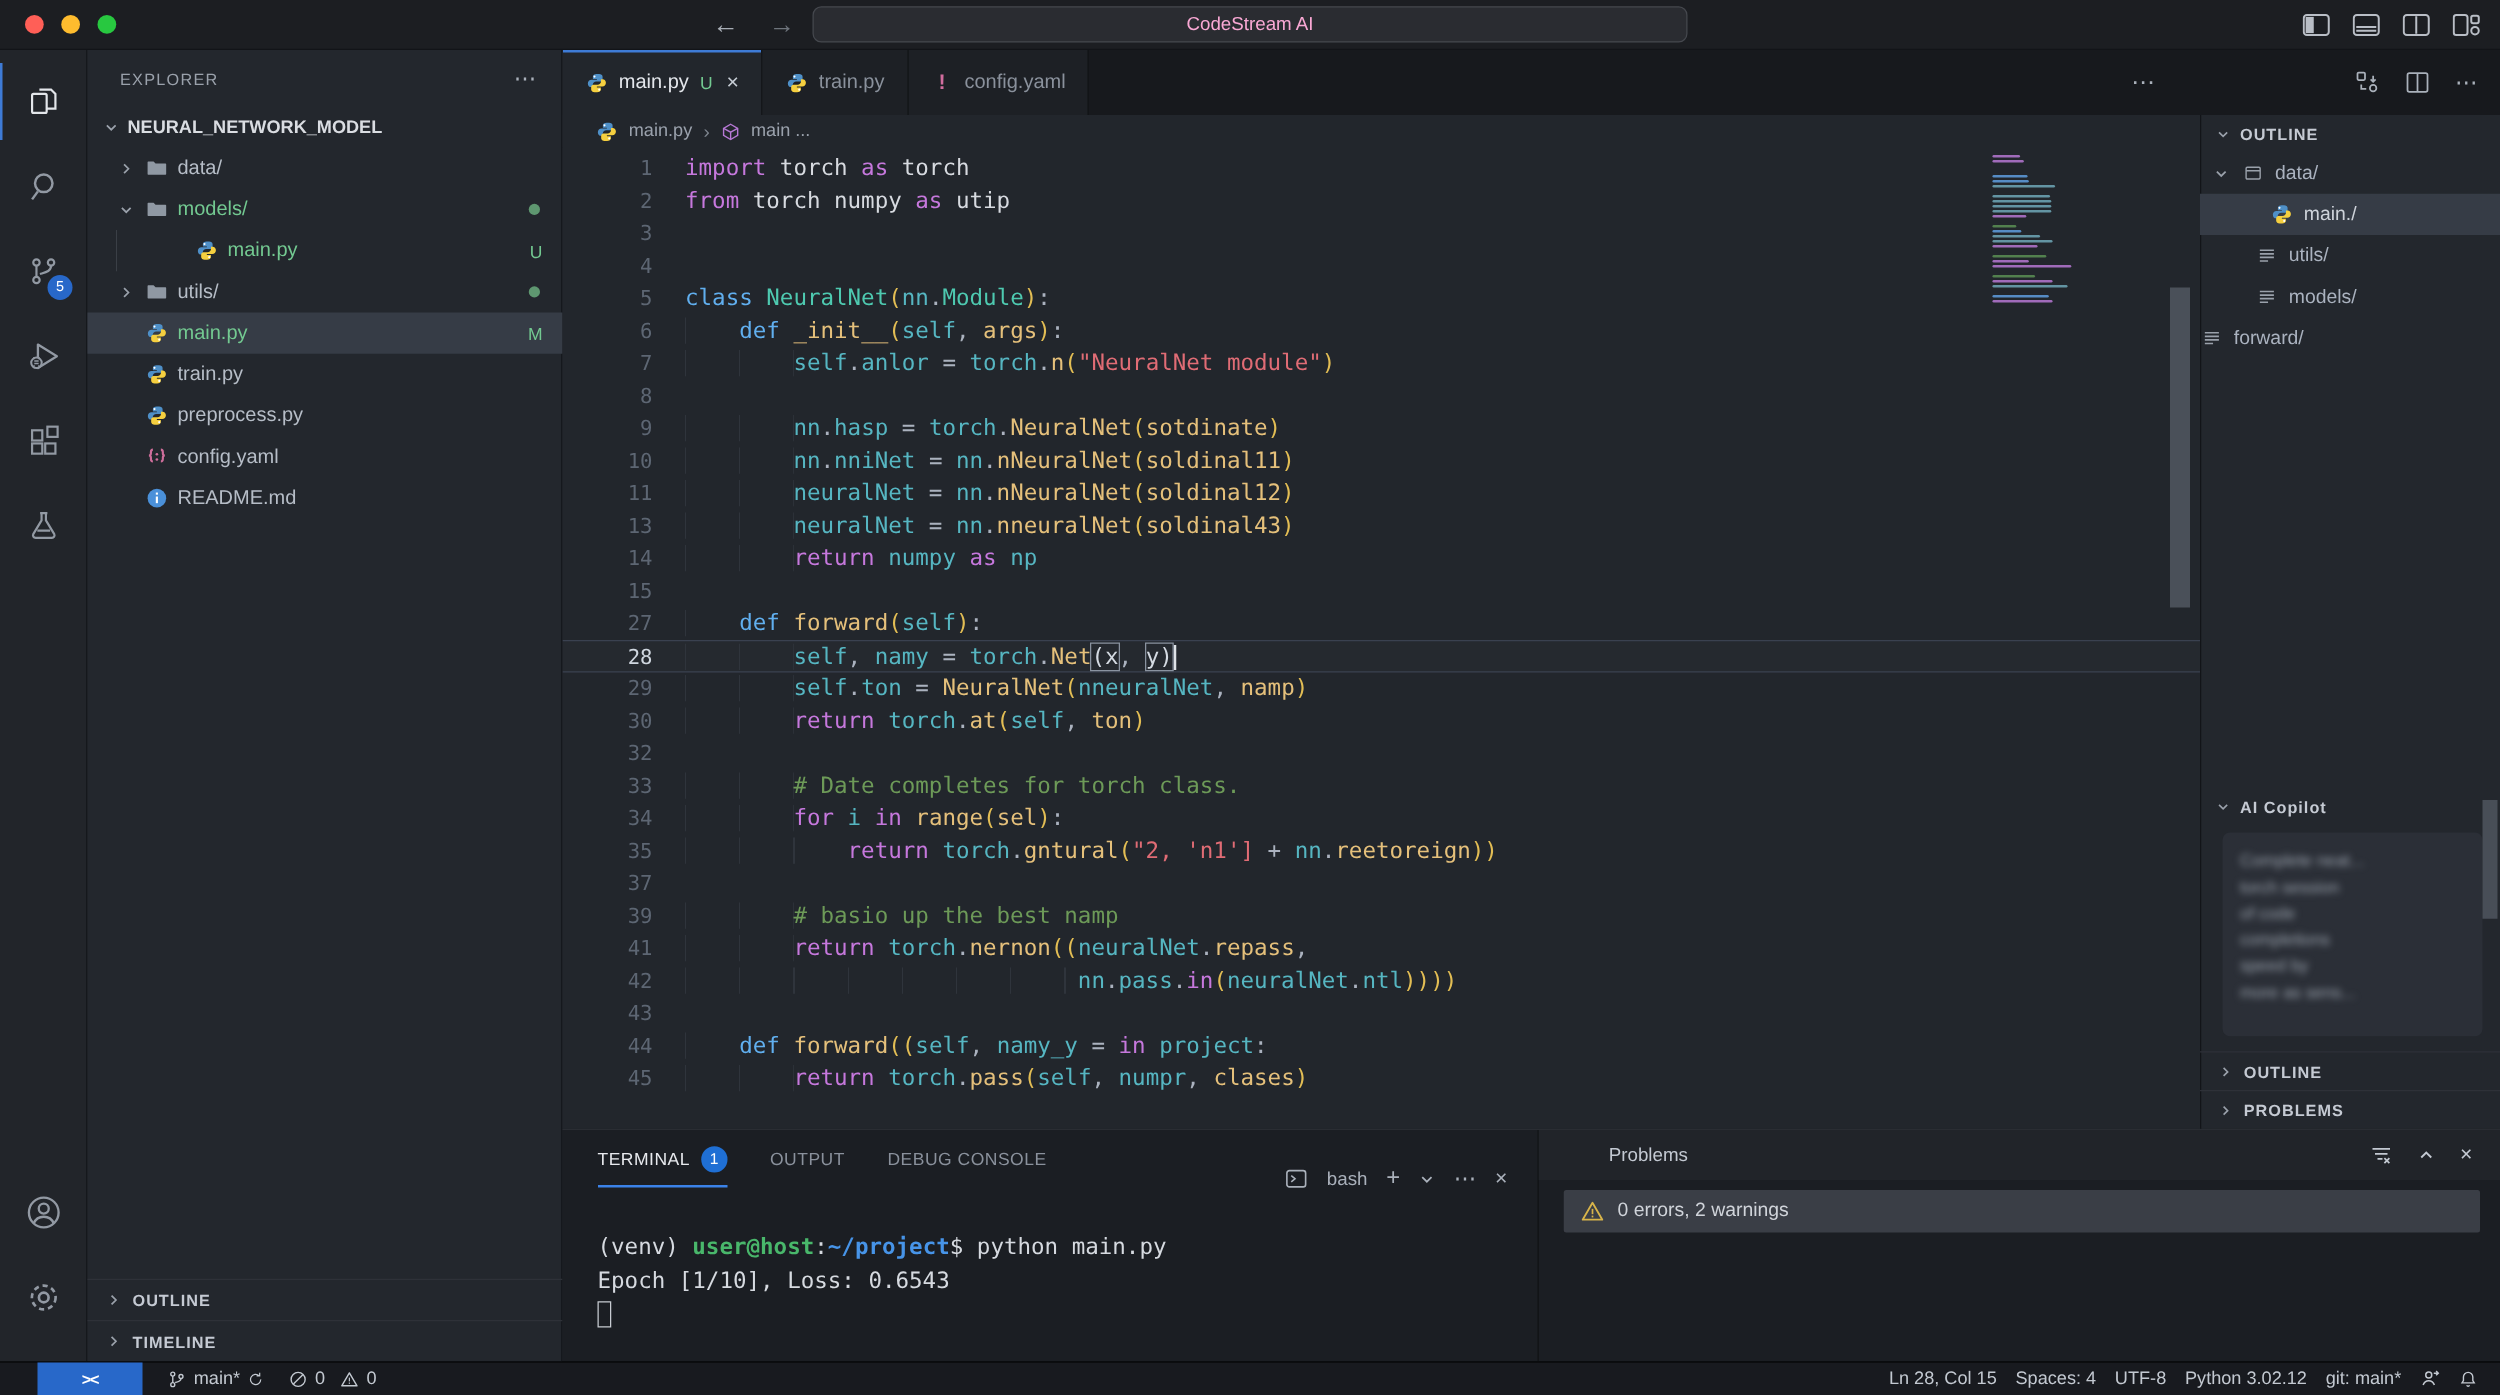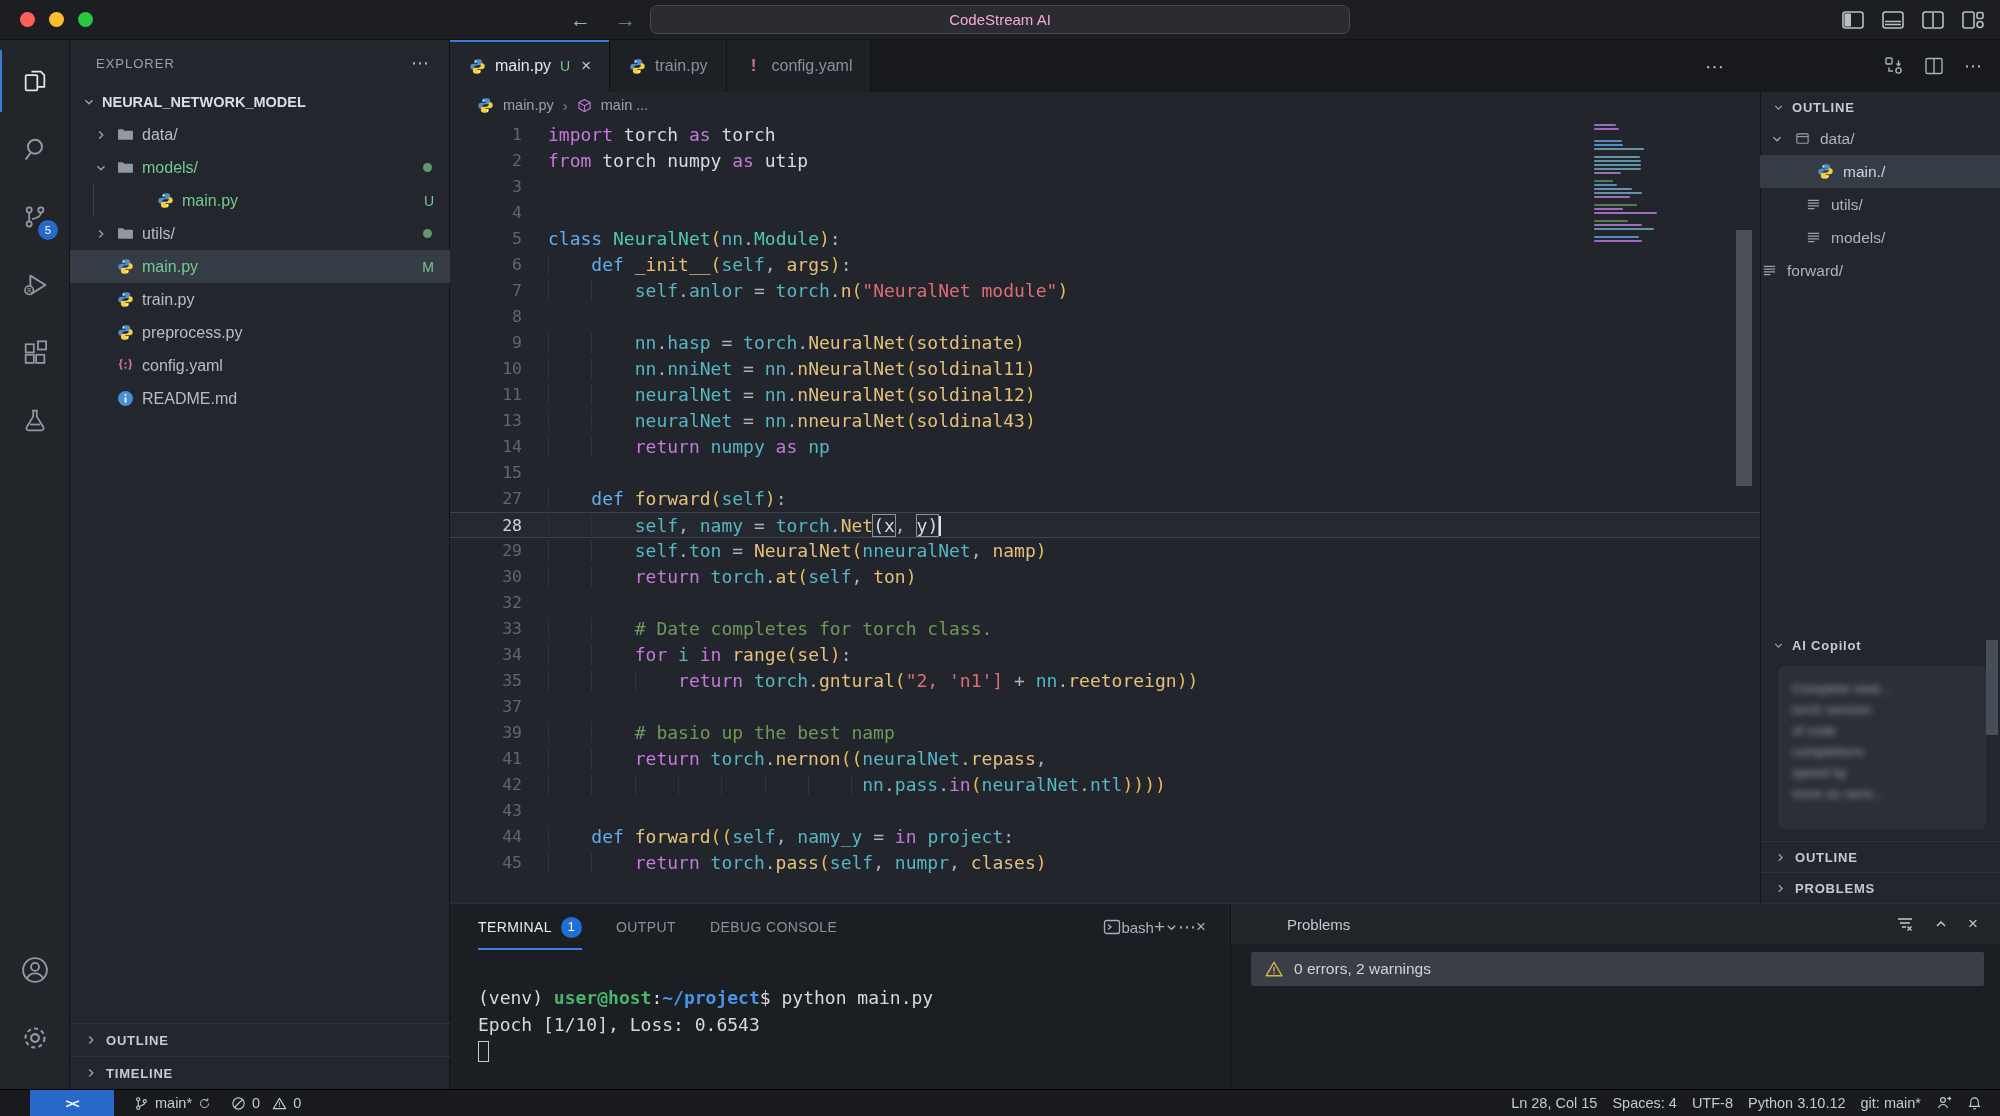--- a/index.html
+++ b/index.html
@@ -88,21 +88,21 @@
   .rb-collapsed{margin-top:12px}
   .rb-sec{height:31px;display:flex;align-items:center;gap:8px;padding-left:14px;font-size:13px;font-weight:bold;letter-spacing:.8px;color:#c5cad3;border-top:1px solid #2e3138}
 
   
   .panel{height:186px;display:flex;background:var(--bg-panel);border-top:1px solid #2a2d33}
   .term{width:780px;flex:none;position:relative}
   .term-tabs{height:46px;display:flex;align-items:center;gap:34px;padding-left:28px;font-size:14px;letter-spacing:.4px;color:var(--dim)}
   .ttab{height:46px;display:flex;align-items:center;gap:9px}
   .ttab.active{color:#e8eaee;box-shadow:inset 0 -2px 0 #3b82e8}
   .tbadge{width:21px;height:21px;border-radius:50%;background:#1f6fd4;color:#fff;font-size:12.5px;display:flex;align-items:center;justify-content:center}
-  .term-actions{position:absolute;right:24px;top:0;height:46px;display:flex;align-items:center;color:#aab1bb;font-size:15px}
+  .term-actions{position:absolute;right:24px;top:16px;height:46px;display:flex;align-items:center;gap:15px;color:#aab1bb;font-size:15px}
   .term-body{padding:34px 0 0 28px;font-family:"DejaVu Sans Mono",monospace;font-size:18px;line-height:27px}
   .ts-t{color:#d6dae0}.ts-g{color:#49b76b;font-weight:bold}.ts-b{color:#4794e8;font-weight:bold}
   .term-cursor{display:inline-block;width:11px;height:21px;border:1.5px solid #c8ccd2;vertical-align:text-bottom}
   .probs{flex:1;border-left:1px solid #101214;display:flex;flex-direction:column}
   .probs-header{height:40px;background:#212429;display:flex;align-items:center;padding:0 22px 0 56px;font-size:15px;color:#c3c9d2}
   .probs-icons{margin-left:auto;display:flex;gap:20px;align-items:center;color:#c3c9d2;font-size:15px}
   .prob-row{margin:8px 16px 0 20px;height:34px;background:#3a3e46;border-radius:2px;display:flex;align-items:center;gap:11px;padding-left:14px;font-size:15.5px;color:#d0d4da}
 
   
   .statusbar{height:27px;background:var(--bg-status);border-top:1px solid #000;display:flex;align-items:center;font-size:14.5px;color:#c3c9d1}
@@ -735,21 +735,21 @@
             <rect x="7.5" y="6.5" width="1" height="3.2" fill="currentColor"></rect>
             <rect x="7.5" y="10.7" width="1" height="1.1" fill="currentColor"></rect>
           </svg>
         </span>
       <span>0</span>
     </div>
     <div class="sb-right">
       <span>Ln 28, Col 15</span>
       <span>Spaces: 4</span>
       <span>UTF-8</span>
-      <span>Python 3.10.12</span>
+      <span>Python 3.02.12</span>
       <span>git: main*</span>
       <span>
           <svg viewBox="0 0 16 16" width="16" height="16">
             <g fill="none" stroke="currentColor" stroke-width="1.2">
               <circle cx="7" cy="5" r="2.4"></circle>
               <path d="M2.5 13c.8-2.5 2.4-3.5 4.5-3.5s3.7 1 4.5 3.5"></path>
               <path d="M11 3.5h3.5M12.9 1.8l1.7 1.7-1.7 1.7"></path>
             </g>
           </svg>
         </span>

